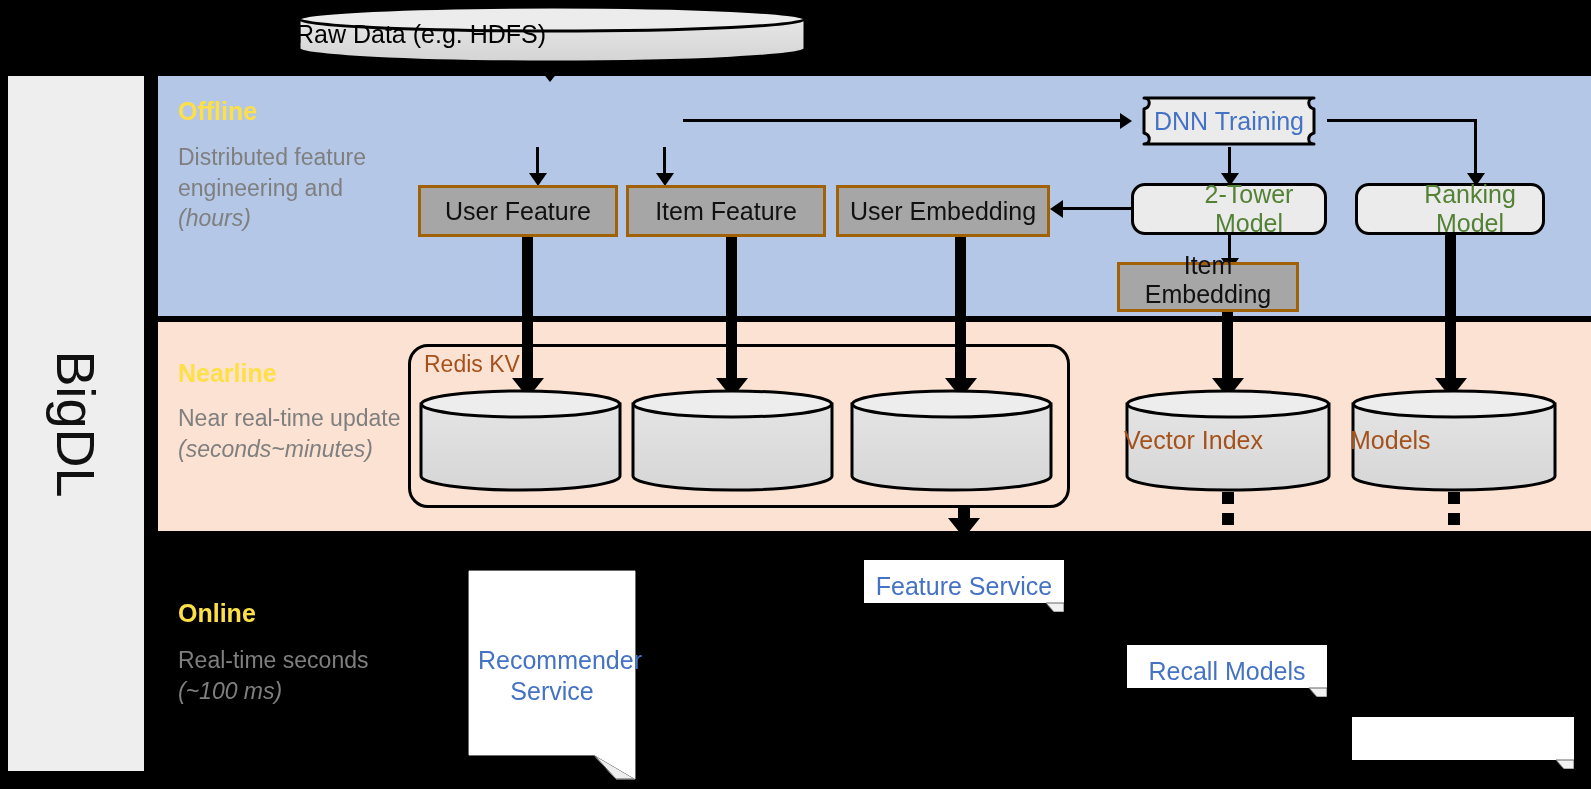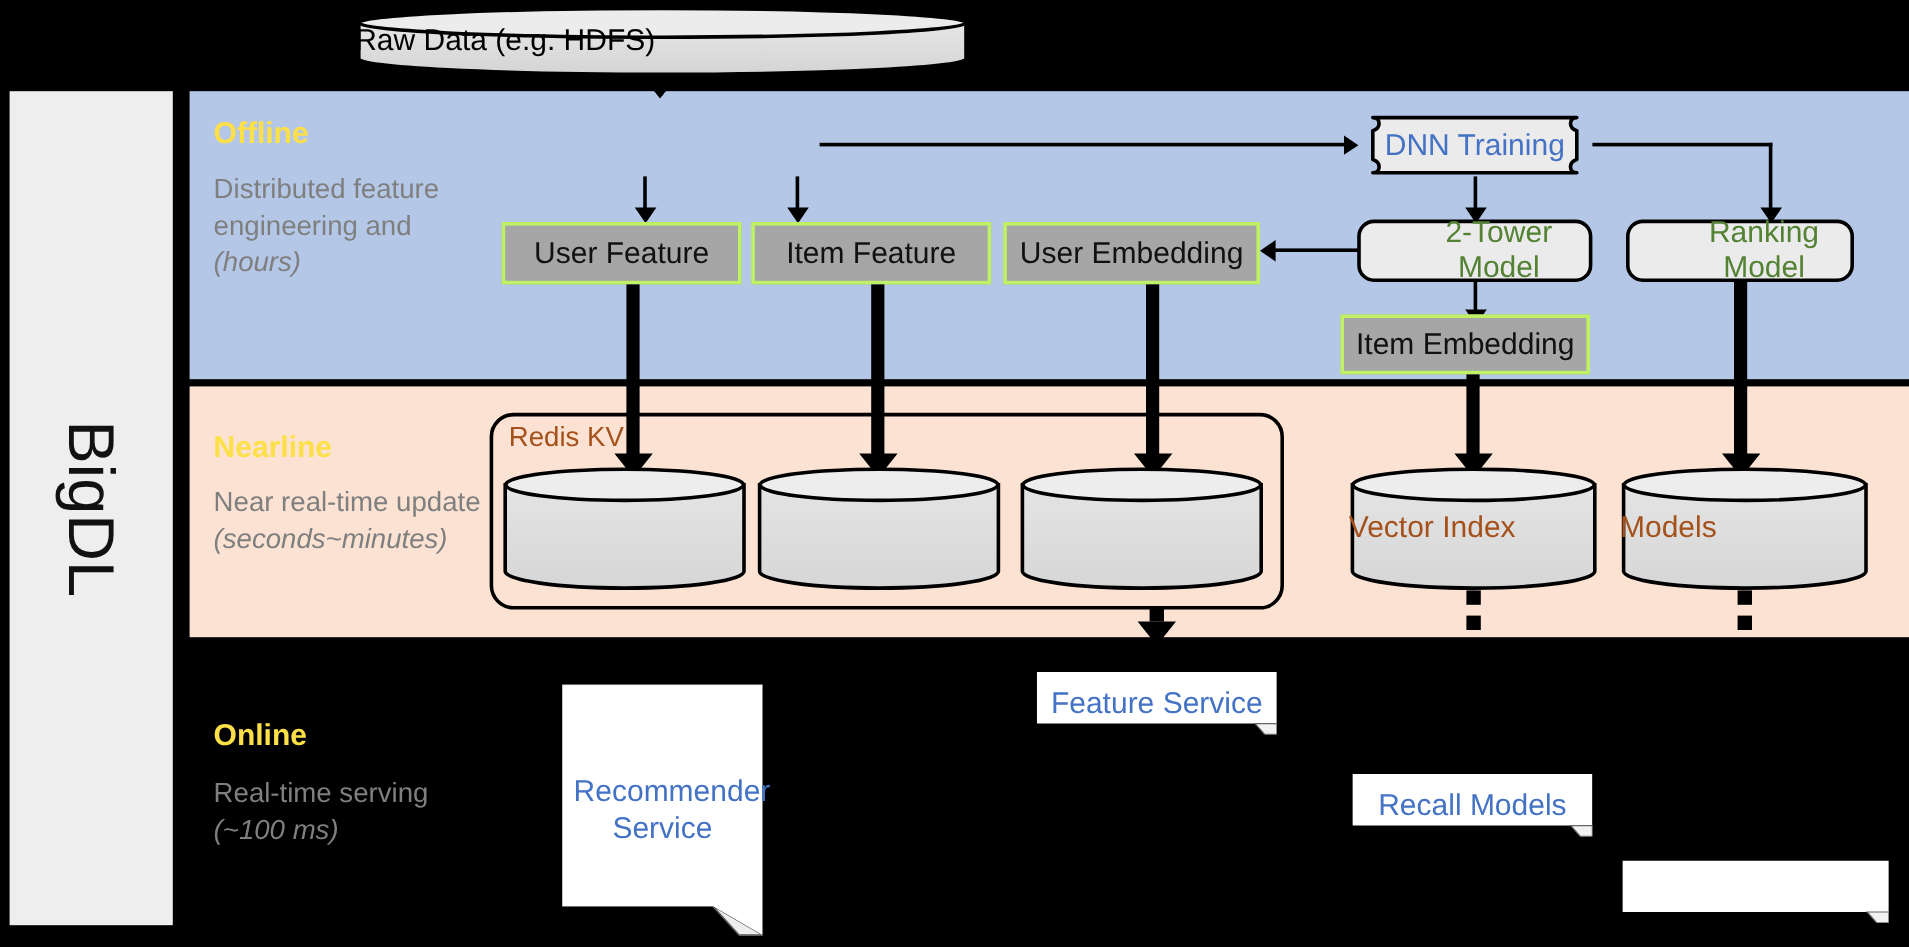--- a/index.html
+++ b/index.html
@@ -26,21 +26,21 @@
   #cap-offline-title{left:178px;top:97px;}
   #cap-offline-desc{left:178px;top:142px;}
   #cap-nearline-title{left:178px;top:359px;}
   #cap-nearline-desc{left:178px;top:403px;width:235px;}
   #cap-online-title{left:178px;top:599px;}
   #cap-online-desc{left:178px;top:645px;width:200px;}
 
   
   .node{position:absolute;box-sizing:border-box;display:flex;align-items:center;
         justify-content:center;text-align:center;}
-  .gray-box{background:#a6a6a6;border:3px solid #bef264;color:#111;font-size:25px;}
+  .gray-box{background:#a6a6a6;border:3px solid #a16207;color:#111;font-size:25px;}
   .light-box{background:#ebebeb;border:3px solid #000;font-size:25px;}
   .blue-text{color:#4472c4;}
   .green-text{color:#548235;}
   .rounded{border-radius:14px;padding-left:40px;}
 
   
   .chamfer{background:#ebebeb;border:none;font-size:25px;}
   .chamfer .inner{position:absolute;inset:0;background:#000;
     clip-path:polygon(0 14px,0 100%,calc(100% - 18px) 100%,100% calc(100% - 16px),100% 0,18px 0);}
   .chamfer .fill{position:absolute;left:3px;top:3px;right:3px;bottom:3px;background:#ebebeb;
@@ -104,21 +104,21 @@
     <span>Distributed feature engineering and </span><i>(hours)</i>
   </div>
 
   <div class="cap-title" id="cap-nearline-title">Nearline</div>
   <div class="cap-desc" id="cap-nearline-desc">
     <span>Near real-time update </span><i>(seconds~minutes)</i>
   </div>
 
   <div class="cap-title" id="cap-online-title">Online</div>
   <div class="cap-desc" id="cap-online-desc">
-    <span>Real-time serving </span><i>(~100 ms)</i>
+    <span>Real-time seconds </span><i>(~100 ms)</i>
   </div>
 
   <div class="cyl" style="left:296px;top:4px;width:512px;height:60px;">
     <svg width="512" height="60" viewBox="0 0 512 60">
       <defs>
         <linearGradient id="gcylA" x1="0" y1="0" x2="0" y2="1">
           <stop offset="0%" stop-color="#e6e6e6"></stop>
             <stop offset="100%" stop-color="#d4d4d4"></stop>
         </linearGradient>
       </defs>
@@ -171,21 +171,21 @@
   <div class="node light-box rounded green-text" style="left:1355px;top:183px;width:190px;height:52px;">
     <span>Ranking Model</span>
   </div>
 
   <div class="ln thin-h" style="left:1062px;top:207px;width:70px;"></div>
   <div class="arrow-left" style="left:1050px;top:200px;"></div>
 
   <div class="ln thin-v" style="left:1228px;top:235px;height:26px;"></div>
   <div class="arrow-down" style="left:1221px;top:258px;"></div>
 
-  <div class="node gray-box" style="left:1117px;top:262px;width:208px;height:50px;">
+  <div class="node gray-box" style="left:1117px;top:262px;width:182px;height:50px;align-items:flex-end;">
     <span>Item Embedding</span>
   </div>
 
   <div class="ln thick-v" style="left:522px;top:237px;height:152px;"></div>
   <div class="arrow-down-big" style="left:512px;top:378px;"></div>
 
   <div class="ln thick-v" style="left:726px;top:237px;height:152px;"></div>
   <div class="arrow-down-big" style="left:716px;top:378px;"></div>
 
   <div class="ln thick-v" style="left:955px;top:237px;height:152px;"></div>

